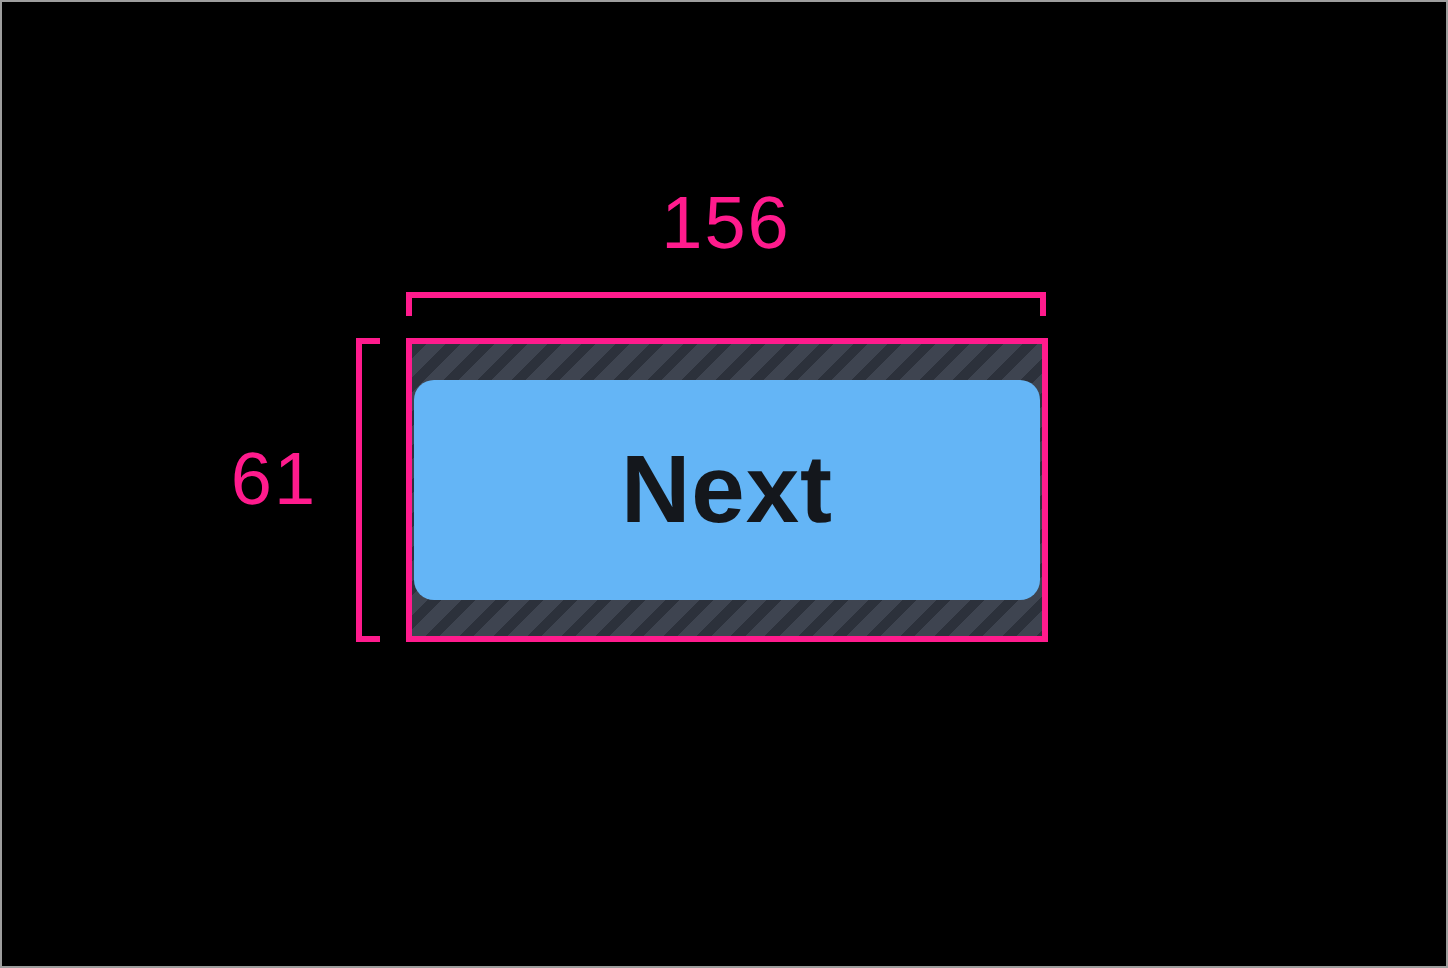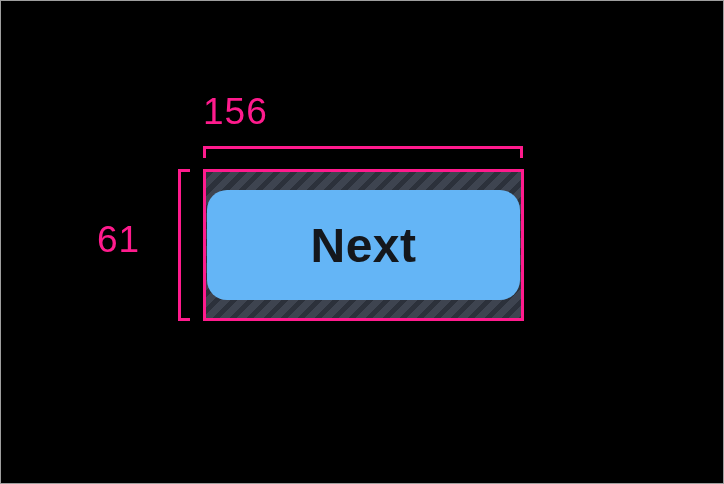--- a/index.html
+++ b/index.html
@@ -19,21 +19,21 @@
   }
 
   
   .dim-label {
     position: absolute;
     color: var(--accent, #ff1b8d);
     font-size: 37px;
     line-height: 1;
     font-weight: 400;
     letter-spacing: 1px;
-    text-align: left;
+    text-align: center;
     user-select: none;
   }
   .dim-label.width  { left: 202px; top: 92px;  width: 320px; }
   .dim-label.height { left: 96px;  top: 220px; width: 80px;  }
 
   
   .bracket {
     position: absolute;
     box-sizing: border-box;
     border-color: var(--accent, #ff1b8d);
@@ -74,21 +74,21 @@
   .next-btn {
     position: absolute;
     left: 1px; right: 1px;
     top: 18px; bottom: 18px;
     display: flex;
     align-items: center;
     justify-content: center;
     background: var(--button-bg, #64b5f6);
     color: var(--button-fg, #14171c);
     border: none;
-    border-radius: 20px;
+    border-radius: 10px;
     font-family: "Liberation Sans", sans-serif;
     font-size: 48px;
     font-weight: 700;
     letter-spacing: 0.5px;
     cursor: pointer;
     padding: 0;
   }
 </style>
 </head>
 <body>

